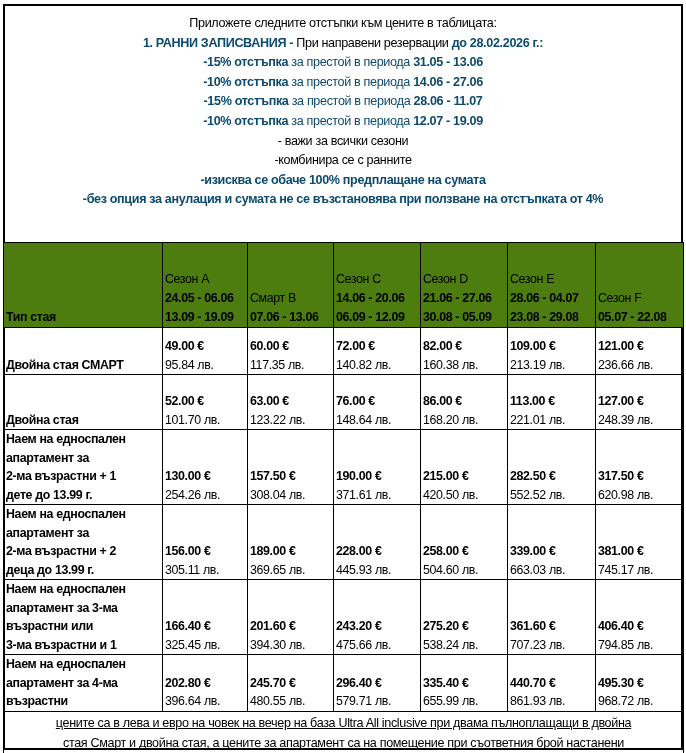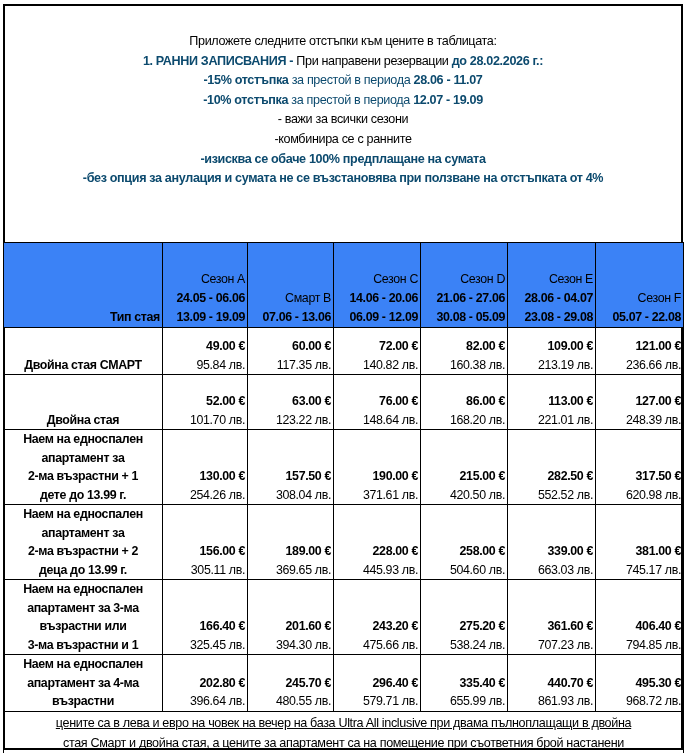--- a/index.html
+++ b/index.html
@@ -2,44 +2,46 @@
 <html><head>
 <meta charset="utf-8">
 <style>
   html, body { margin: 0; padding: 0; background: #ffffff; }
   body { width: 686px; height: 753px; position: relative; overflow: hidden;
          font-family: "Liberation Sans", "DejaVu Sans", sans-serif; color: #000; }
   .sheet { position: absolute; left: 3px; top: 4px; width: 680px; height: 746px;
            border: 2px solid #000; box-sizing: border-box; }
   .notes { position: absolute; left: 0; top: 0; width: 676px; height: 236px; text-align: center; }
   .note-line { height: 19.6px; line-height: 19.6px; font-size: 12.6px; white-space: nowrap; letter-spacing: -0.35px; }
-  .note-line:first-child { margin-top: 26px; }
+  .note-line:first-child { margin-top: 8px; }
   .red { color: #0c4a6e; }
   .b { font-weight: bold; }
   table { position: absolute; left: -2px; top: 236px; border-collapse: collapse; table-layout: fixed; width: 680px; }
   td, th { border: 1px solid #000; padding: 0 2px; font-size: 12.4px; letter-spacing: -0.35px; }
-  th { background: #3b82f6; font-weight: normal; vertical-align: bottom; text-align: right; }
+  th { background: #4d7c0f; font-weight: normal; vertical-align: bottom; text-align: left; }
   th .line { height: 19px; line-height: 19px; white-space: nowrap; }
   th.type { font-weight: bold; }
-  td { vertical-align: bottom; text-align: right; }
-  td.room { text-align: center; font-weight: bold; }
+  td { vertical-align: bottom; text-align: left; }
+  td.room { text-align: left; font-weight: bold; }
   td.room .line, td .line { height: 18.5px; line-height: 18.5px; white-space: nowrap; }
   .eur { font-weight: bold; }
   tr.footer td { text-align: center; vertical-align: middle; font-weight: normal; font-size: 12.6px; }
   tr.footer .line { height: 20px; line-height: 20px; text-decoration: underline; }
 </style>
 </head>
 <body>
 
 <div class="sheet">
   <div class="notes">
     <div class="note-line">Приложете следните отстъпки към цените в таблицата:</div>
     <div class="note-line">
       <span class="red b">1. РАННИ ЗАПИСВАНИЯ</span><span class="red b"> - </span><span>При направени резервации </span><span class="red b">до 28.02.2026 г.:</span>
     </div>
+    <div class="note-line"><span class="red b">-15% отстъпка</span><span class="red"> за престой в периода </span><span class="red b">31.05 - 13.06</span></div>
+    <div class="note-line"><span class="red b">-10% отстъпка</span><span class="red"> за престой в периода </span><span class="red b">14.06 - 27.06</span></div>
     <div class="note-line"><span class="red b">-15% отстъпка</span><span class="red"> за престой в периода </span><span class="red b">28.06 - 11.07</span></div>
     <div class="note-line"><span class="red b">-10% отстъпка</span><span class="red"> за престой в периода </span><span class="red b">12.07 - 19.09</span></div>
     <div class="note-line">- важи за всички сезони</div>
     <div class="note-line">-комбинира се с ранните</div>
     <div class="note-line red b">-изисква се обаче 100% предплащане на сумата</div>
     <div class="note-line red b">-без опция за анулация и сумата не се възстановява при ползване на отстъпката от 4%</div>
   </div>
 
   <table>
     <colgroup>

